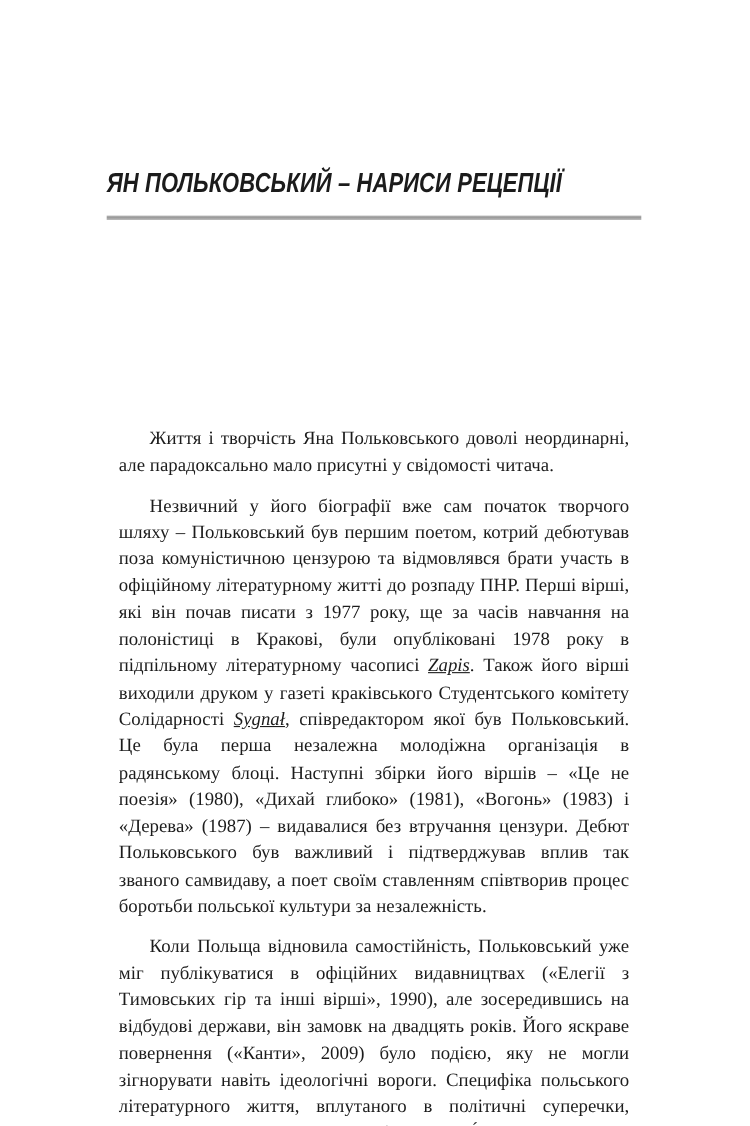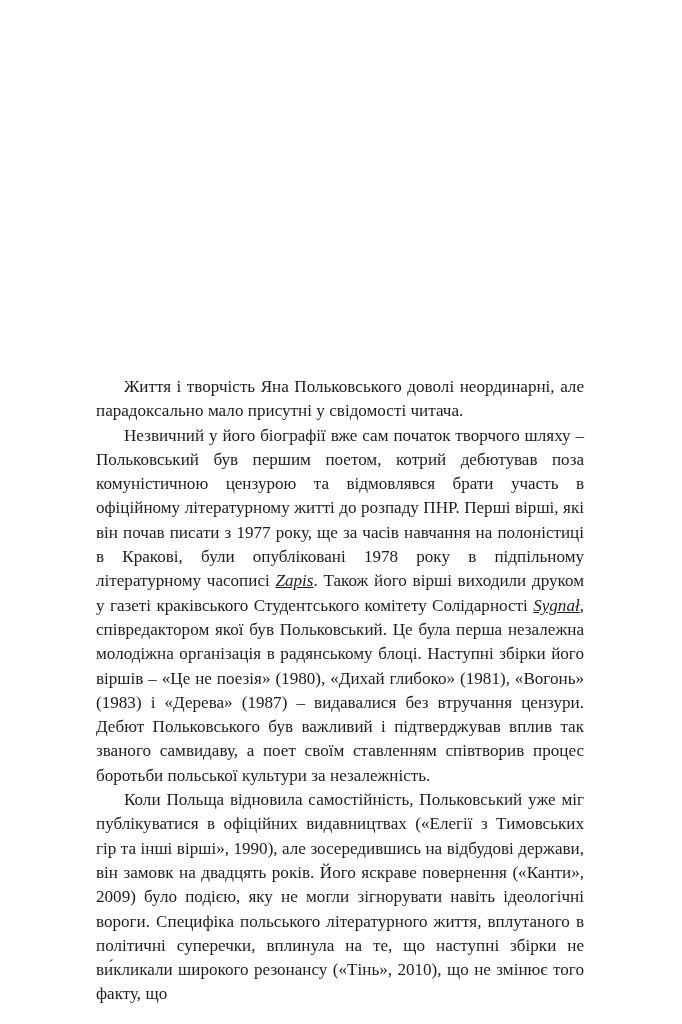--- a/index.html
+++ b/index.html
@@ -53,21 +53,21 @@
 
   
   .text-column {
     position: absolute;
     left: 96px;
     top: 375px;
     width: 488px;
   }
 
   .body-par {
-    margin: 0;
+    margin: 12px;
     font-size: 17.1px;
     line-height: 24.3px;
     text-align: justify;
     text-justify: inter-word;
     text-indent: 28px;
     hyphens: manual;
     color: #1c1c1c;
     word-spacing: 0.1px;
   }
 
@@ -78,20 +78,24 @@
   .ital {
     font-style: italic;
     text-decoration: underline;
   }
 </style>
 </head>
 <body style="background: rgb(255, 255, 255);">
 
 <div class="page">
 
+  <div class="chapter-head">
+    <div class="chapter-title">ЯН ПОЛЬКОВСЬКИЙ – НАРИСИ РЕЦЕПЦІЇ</div>
+    <div class="chapter-rule"></div>
+  </div>
 
   <div class="text-column">
     <p class="body-par" style="color: rgb(28, 28, 28);"><span>Життя і творчість Яна Польковського доволі неординарні, але парадоксально мало присутні у свідомості читача.</span></p>
     <p class="body-par" style="color: rgb(28, 28, 28);"><span>Незвичний у його біографії вже сам початок творчого шляху – Польковський був першим поетом, котрий дебютував поза комуністичною цензурою та відмовлявся брати участь в офіційному літературному житті до розпаду ПНР. Перші вірші, які він почав писати з 1977 року, ще за часів навчання на полоністиці в Кракові, були опубліковані 1978 року в підпільному літературному часописі </span><span class="ital">Zapis</span><span>. Також його вірші виходили друком у газеті краківського Студентського комітету Солідарності </span><span class="ital">Sygnał</span><span>, співредактором якої був Польковський. Це була перша незалежна молодіжна організація в радянському блоці. Наступні збірки його віршів – «Це не поезія» (1980), «Дихай глибоко» (1981), «Вогонь» (1983) і «Дерева» (1987) – видавалися без втручання цензури. Дебют Польковського був важливий і підтверджував вплив так званого самвидаву, а поет своїм ставленням співтворив процес боротьби польської культури за незалежність.</span></p>
     <p class="body-par" style="color: rgb(28, 28, 28);"><span>Коли Польща відновила самостійність, Польковський уже міг публікуватися в офіційних видавництвах («Елегії з Тимовських гір та інші вірші», 1990), але зосередившись на відбудові держави, він замовк на двадцять років. Його яскраве повернення («Канти», 2009) було подією, яку не могли зігнорувати навіть ідеологічні вороги. Специфіка польського літературного життя, вплутаного в політичні суперечки, вплинула на те, що наступні збірки не ви́кликали широкого резонансу («Тінь», 2010), що не змінює того факту, що</span></p>
   </div>
 
 </div>
 
 </body></html>

